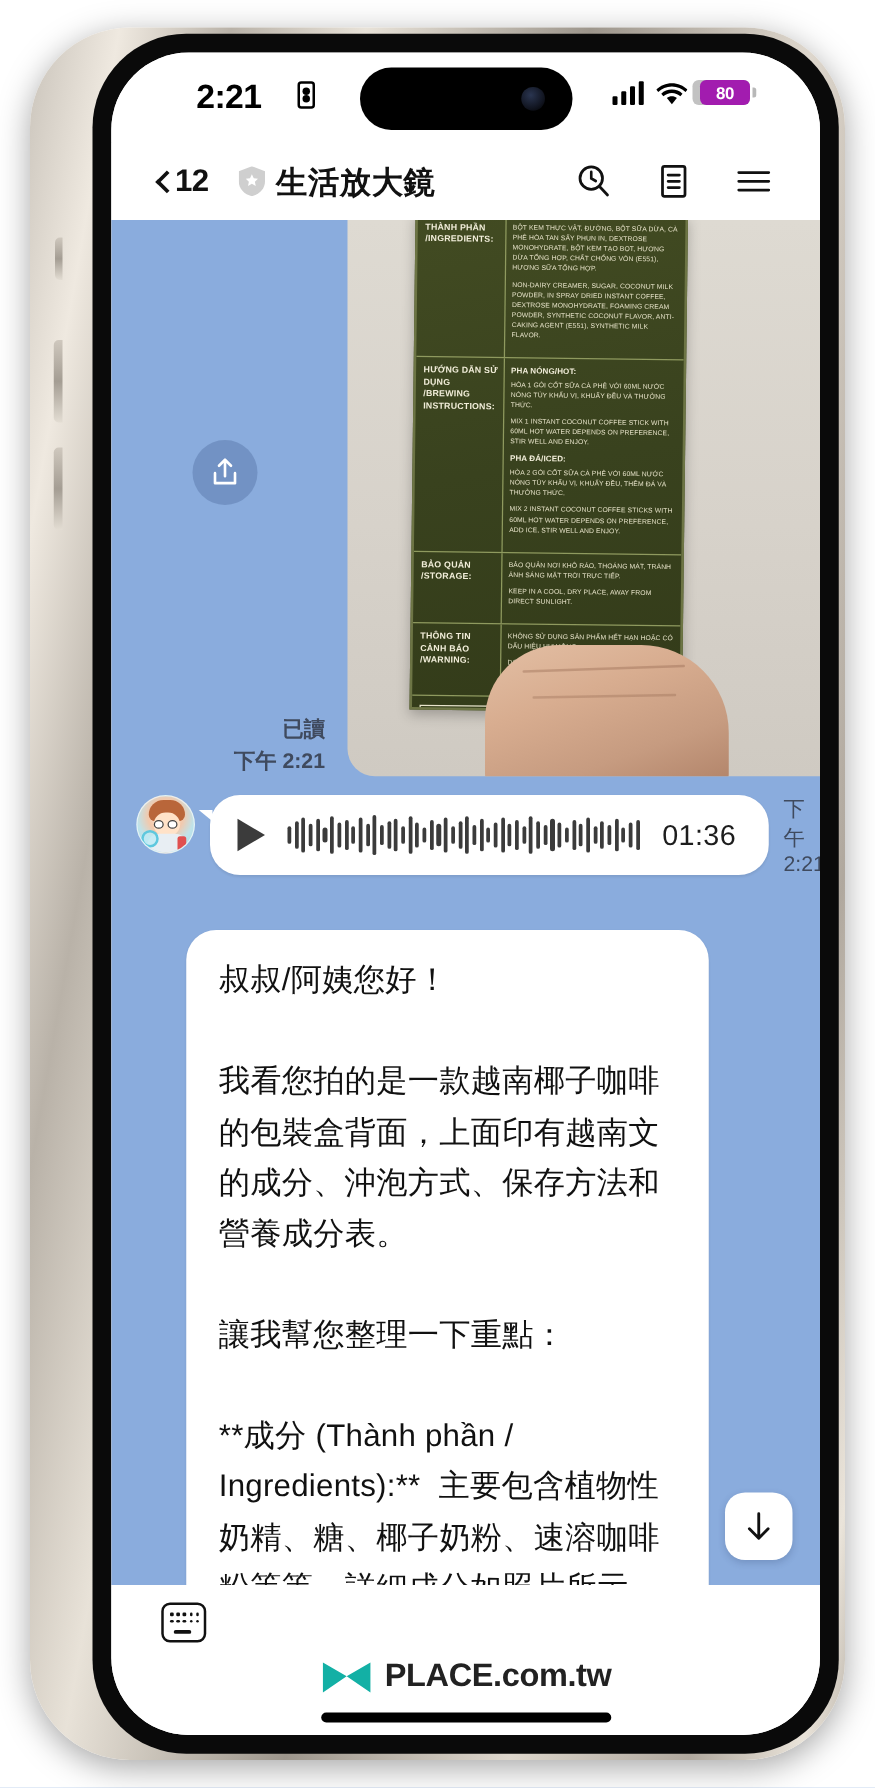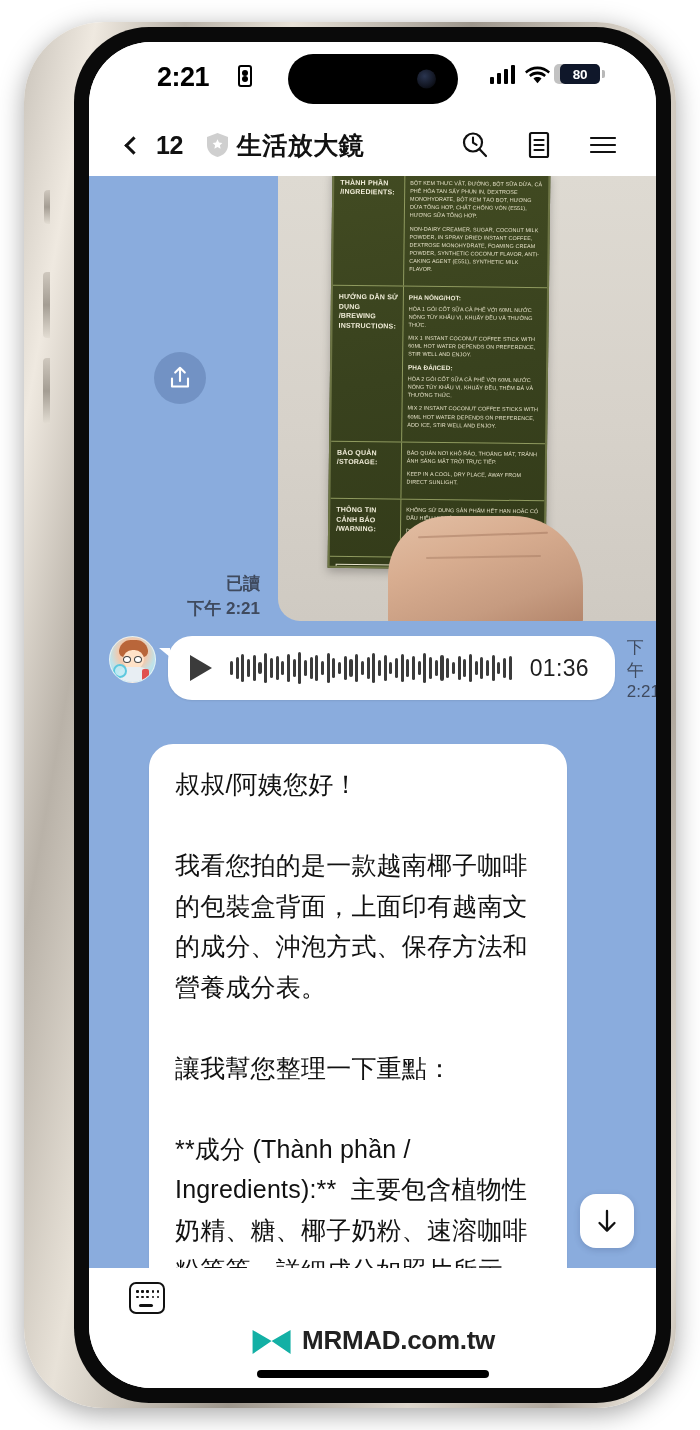--- a/index.html
+++ b/index.html
@@ -73,39 +73,39 @@
   }
   #status-right { position: absolute; right: 56px; top: 22px; display: flex; align-items: center; gap: 10px; }
   #signal-icon { display: flex; align-items: flex-end; gap: 2.5px; height: 19px; }
   #signal-icon i { width: 4.5px; background: #000; border-radius: 1px; display:block; }
   #signal-icon i:nth-child(1){ height: 7px; }
   #signal-icon i:nth-child(2){ height: 11px; }
   #signal-icon i:nth-child(3){ height: 15px; }
   #signal-icon i:nth-child(4){ height: 19px; }
   #wifi-icon { width: 25px; height: 19px; position: relative; }
   #battery-icon {
-    width: 40px; height: 20px; border-radius: 5px; background: #0f172a;
+    width: 40px; height: 20px; border-radius: 5px; background: #a21caf;
     display: flex; align-items: center; justify-content: center; position: relative;
   }
   #battery-level { color: #fff; font-size: 13.5px; font-weight: 700; letter-spacing: -0.3px; }
   #battery-icon::after {
     content:""; position:absolute; right:-5px; top:6px; width:3px; height:8px;
     background:#b8b8b8; border-radius:0 2px 2px 0;
   }
   #battery-shell {
     position:absolute; right: 56px; top: 22px; width: 46px; height: 20px;
     border-radius: 5px; background: #c2c2c2; z-index:-1;
   }
 
   
   #nav-bar {
     position: absolute; left: 0; top: 72px; width: 100%; height: 62px;
     background: #fff; display: flex; align-items: center; z-index: 25;
   }
-  #nav-back { display: flex; align-items: center; gap: 16px; margin-left: 38px; cursor: pointer; }
+  #nav-back { display: flex; align-items: center; gap: 0; margin-left: 38px; cursor: pointer; }
   #back-chevron { width: 13px; height: 13px; border-left: 3.2px solid #111; border-bottom: 3.2px solid #111; transform: rotate(45deg); }
   #back-count { font-size: 25px; font-weight: 700; color: #111; letter-spacing: -0.5px; }
   #shield-icon { margin-left: 24px; width: 21px; height: 24px; position: relative; }
   #nav-title { margin-left: 9px; font-size: 25px; font-weight: 700; color: #111; letter-spacing: 0.5px; }
   #nav-actions { margin-left: auto; margin-right: 38px; display: flex; align-items: center; gap: 34px; }
   .nav-ic { width: 30px; height: 30px; position: relative; cursor: pointer; }
 
   
   #chat-body {
     position: absolute; left: 0; top: 134px; right: 0; bottom: 120px;
@@ -483,20 +483,20 @@
               </span>
           </span>
           <span class="kb-bar"></span>
         </div>
         <div id="watermark">
           <span id="mrmad-logo">
             <svg width="42" height="30" viewBox="0 0 42 30">
               <path d="M2 28L2 4l19 11L40 4v24L21 15z" fill="#13b0a5"></path>
             </svg>
           </span>
-          <span id="mrmad-text"><b>MRMAD</b><span>.com.tw</span></span>
+          <span id="mrmad-text"><b>PLACE</b><span>.com.tw</span></span>
         </div>
         <div id="home-indicator"></div>
       </div>
 
     </div>
   </div>
 </div>
 
 </body></html>

